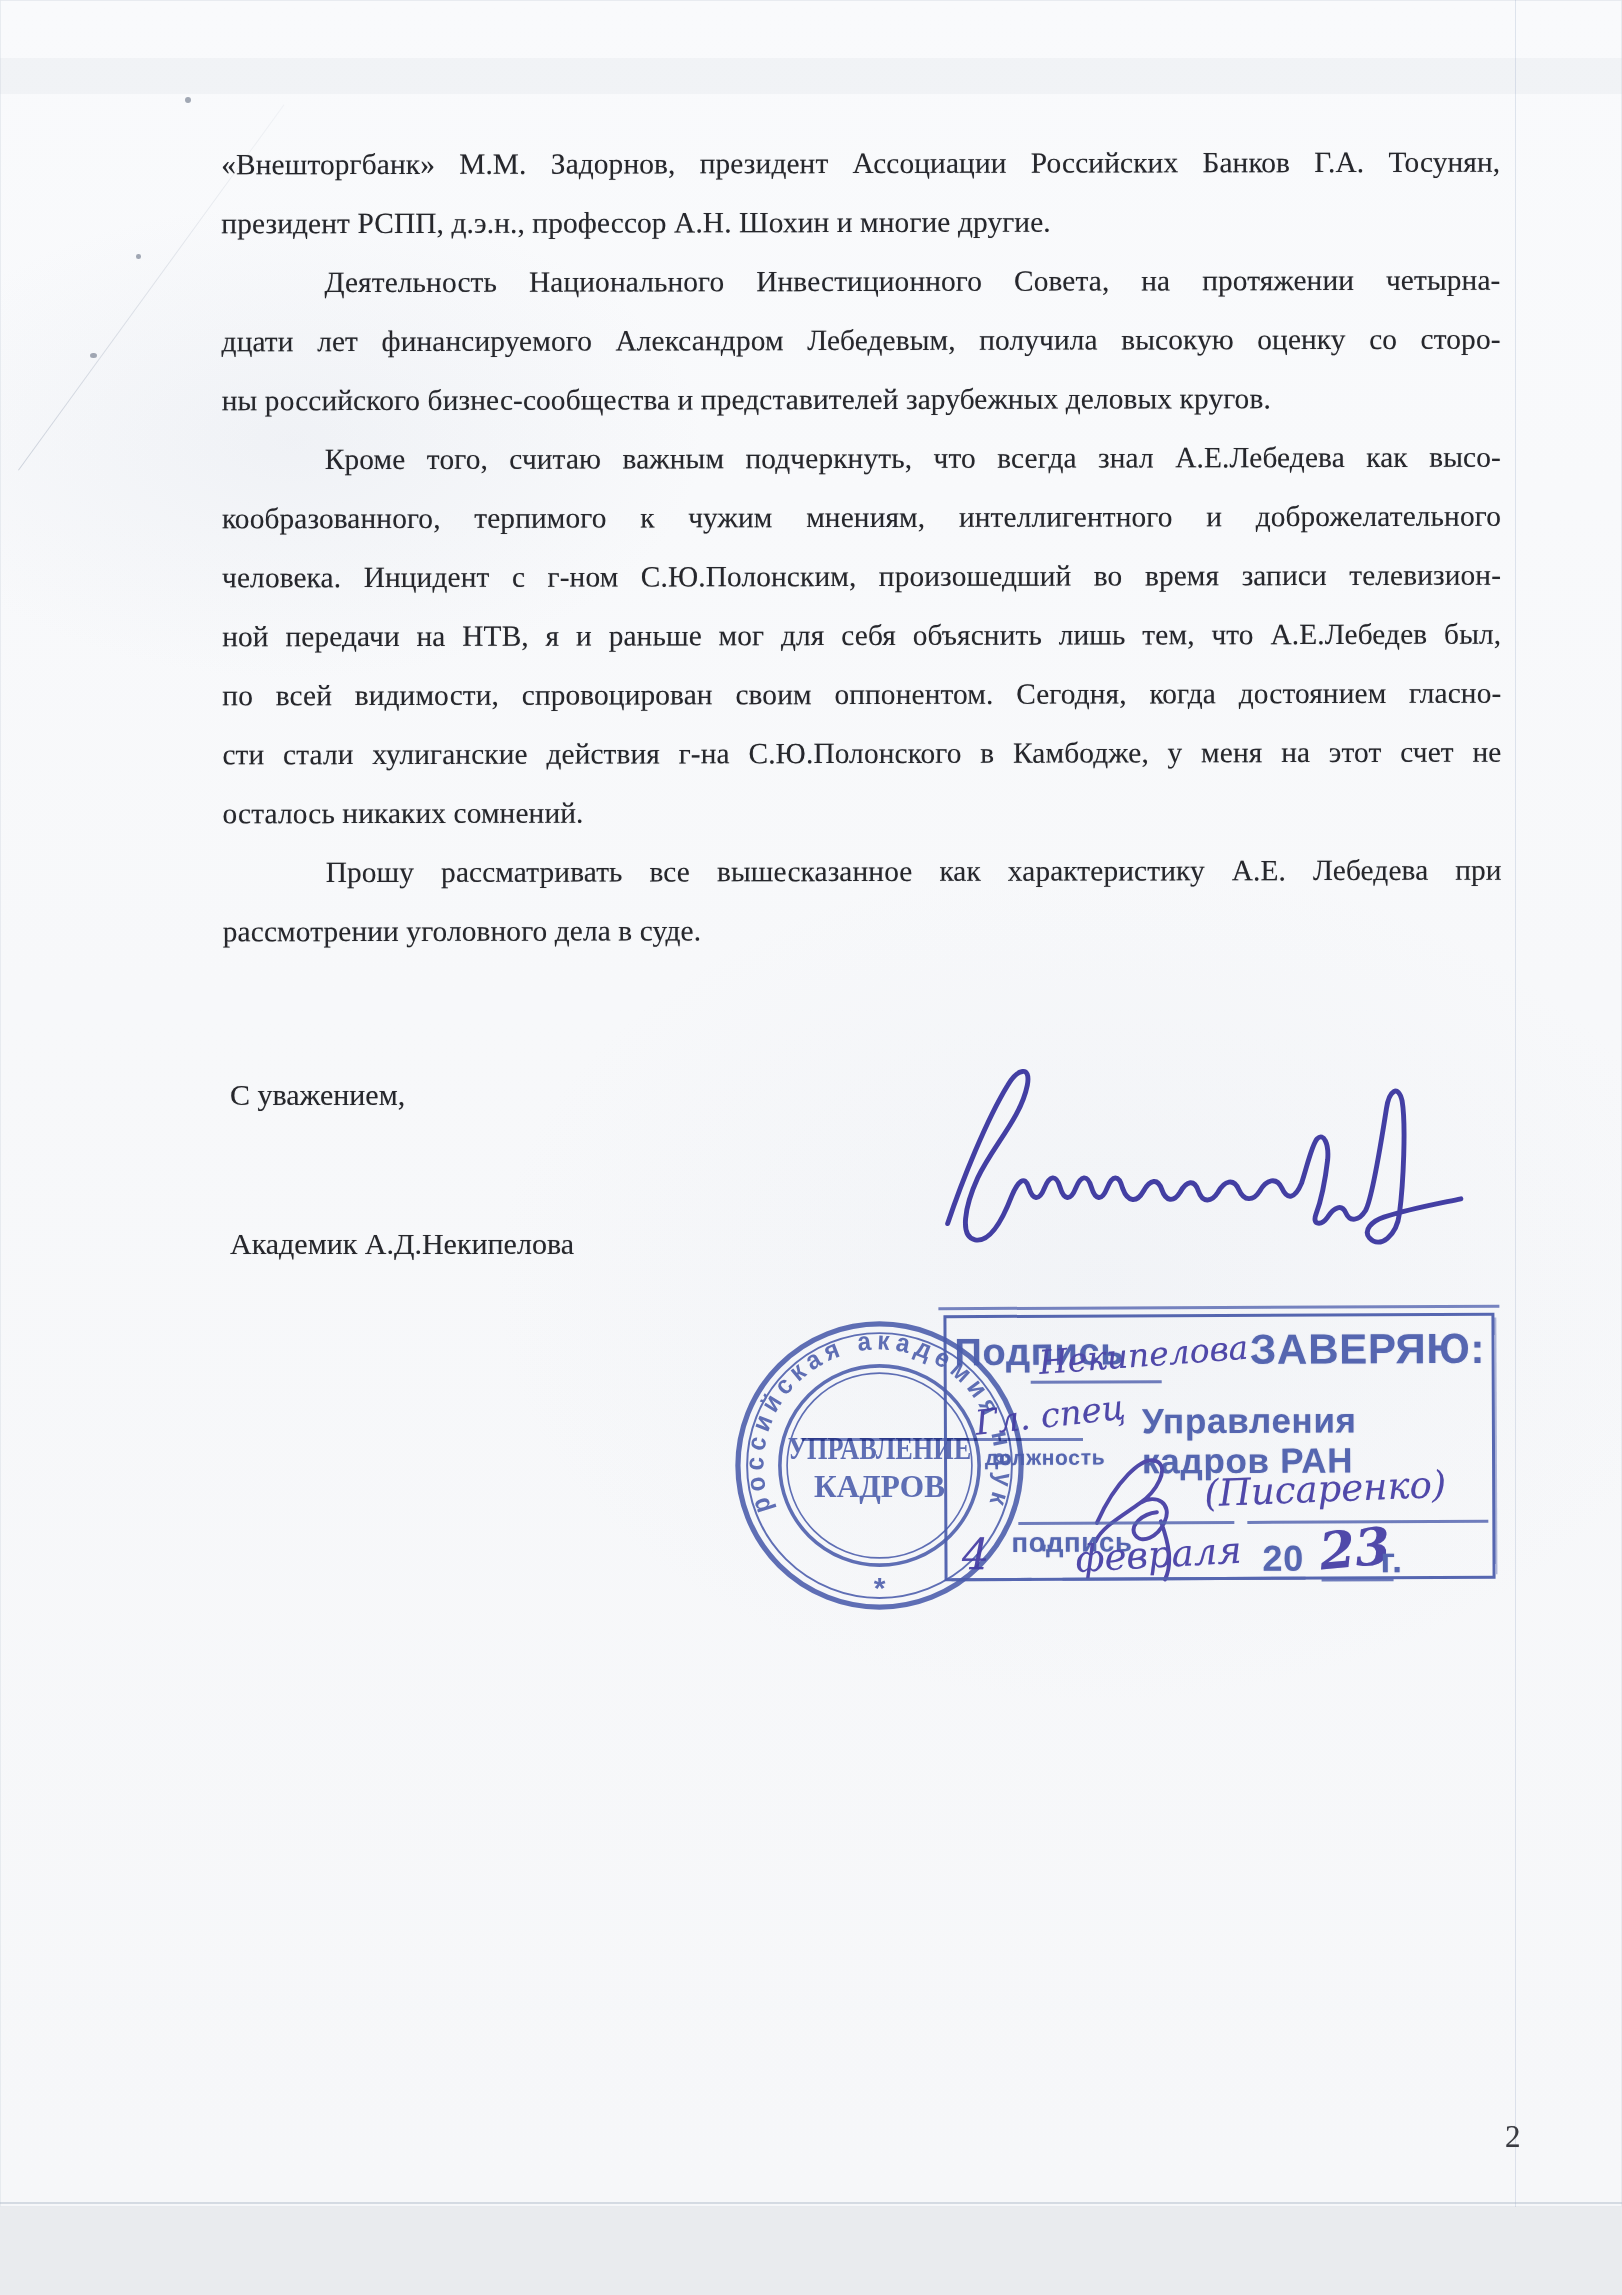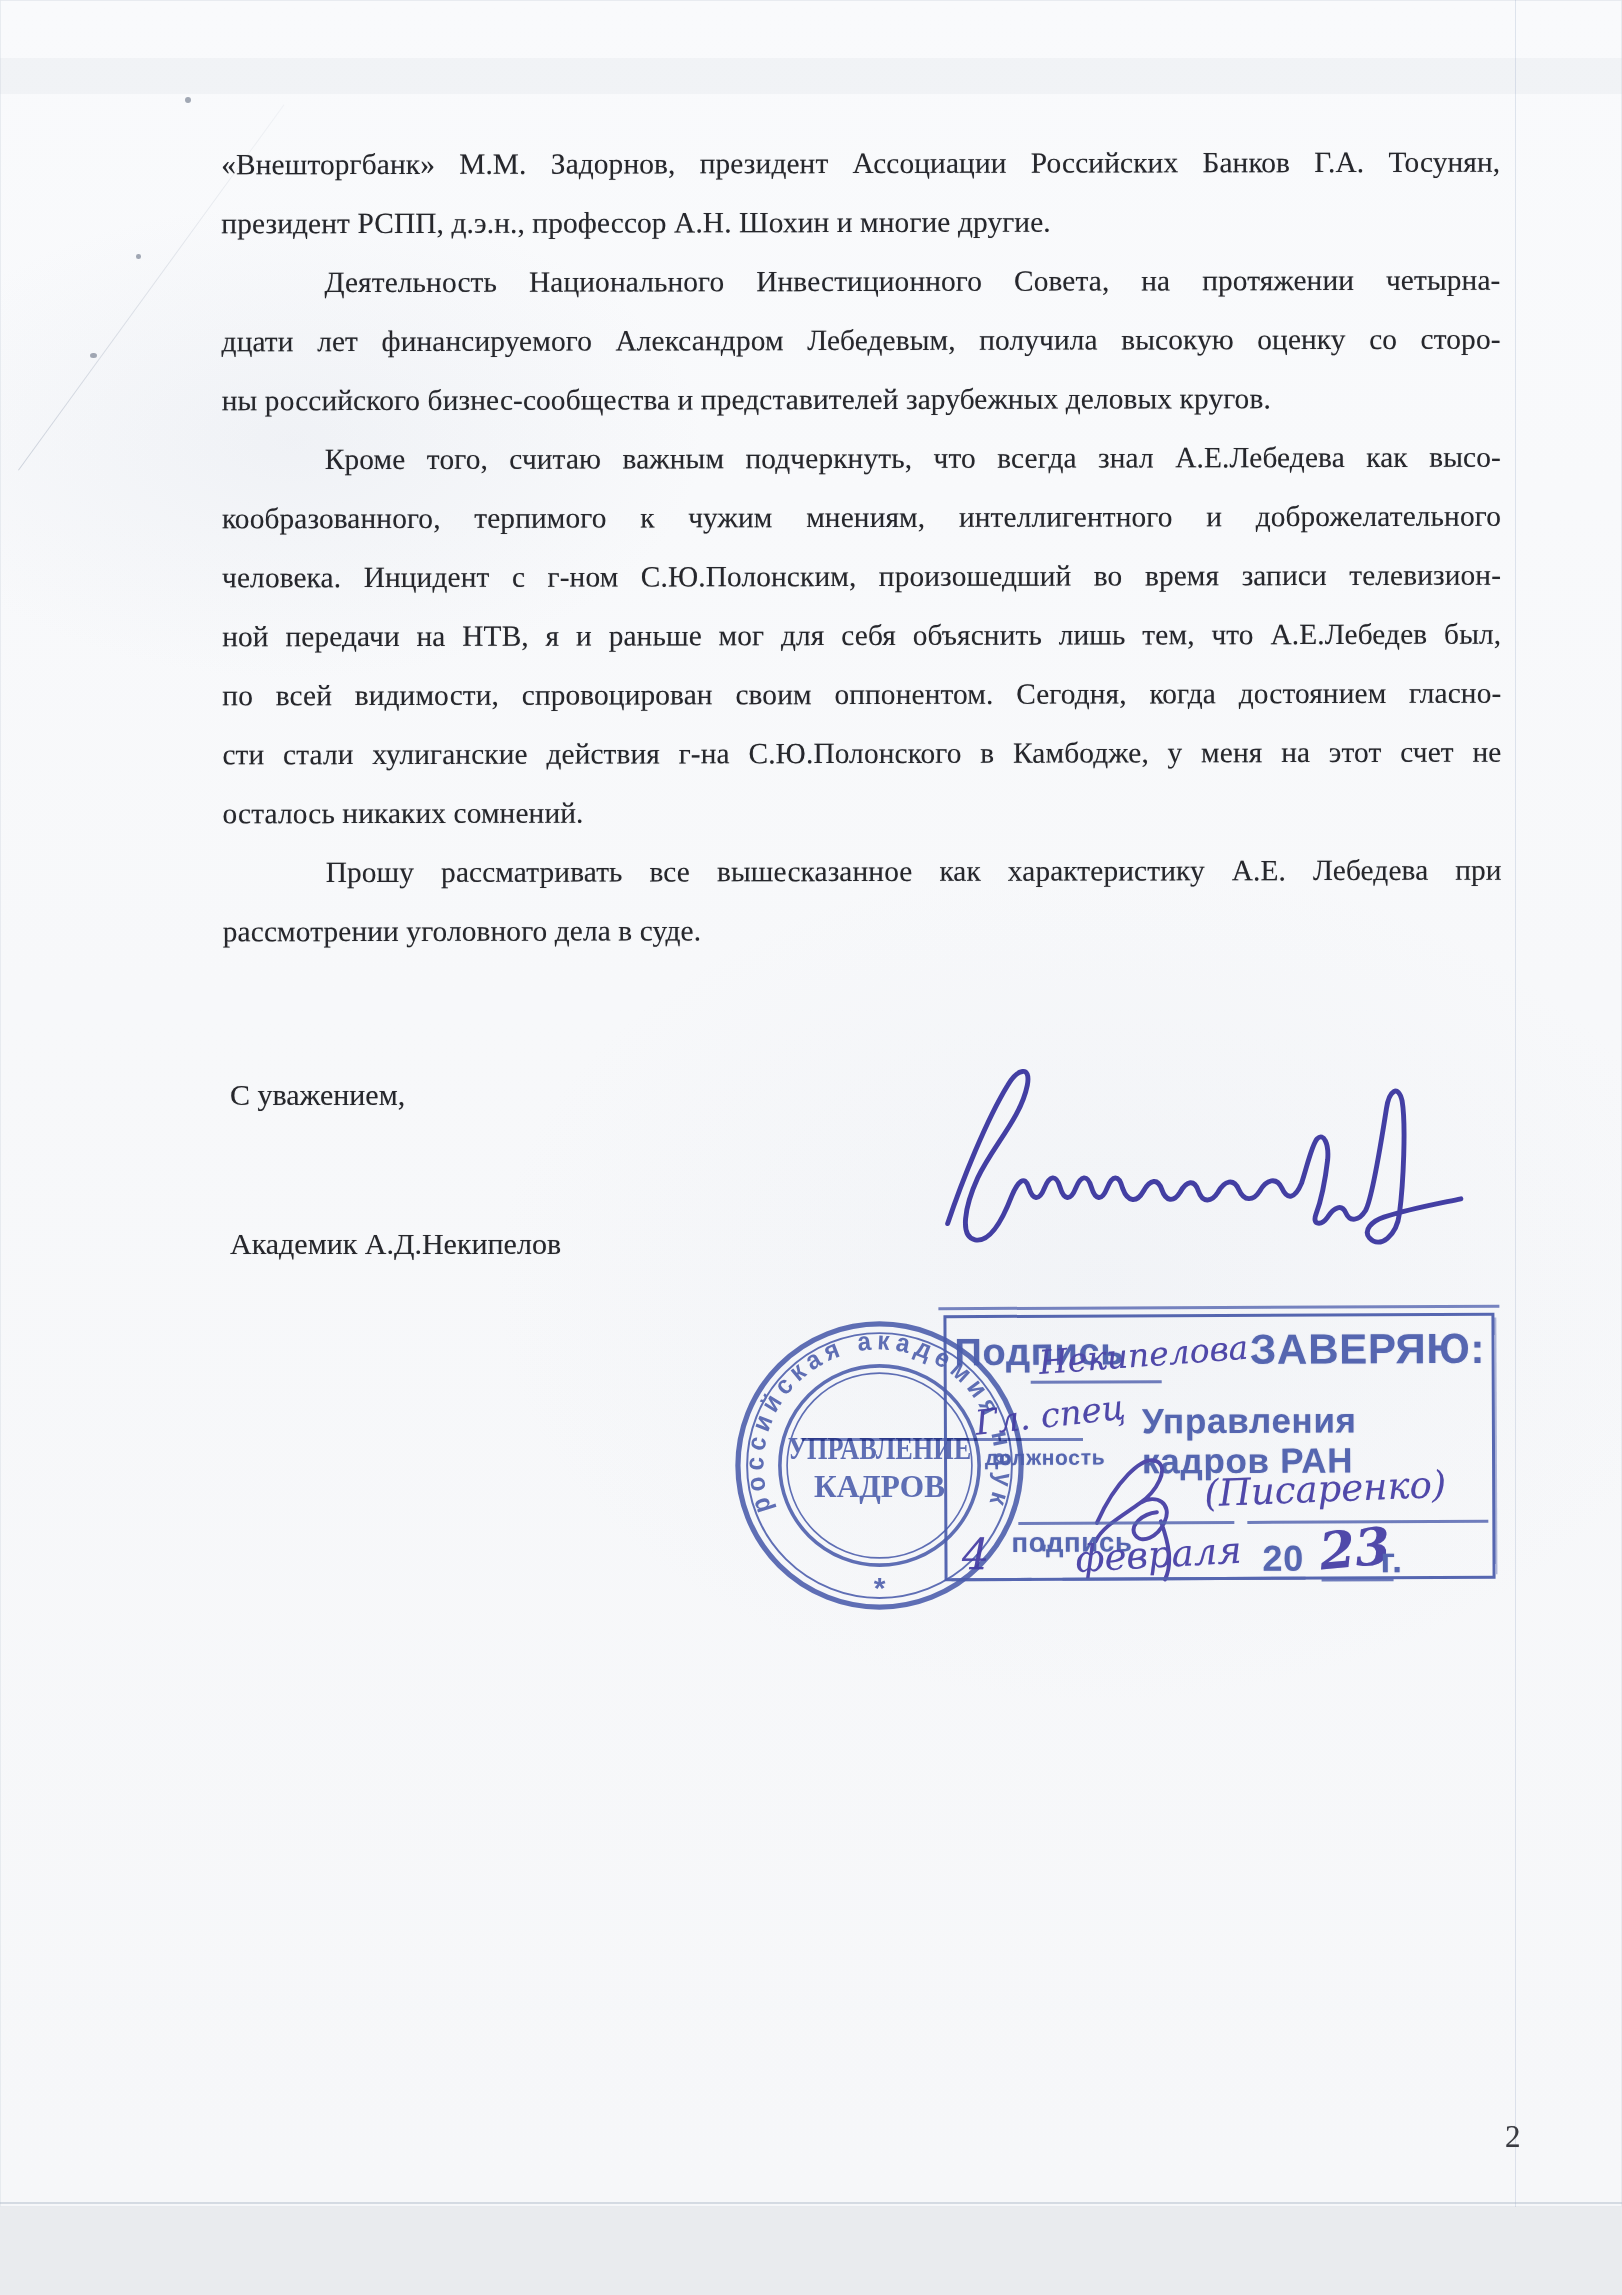--- a/index.html
+++ b/index.html
@@ -116,21 +116,21 @@
     <div class="bl">человека. Инцидент с г-ном С.Ю.Полонским, произошедший во время записи телевизион-</div>
     <div class="bl">ной передачи на НТВ, я и раньше мог для себя объяснить лишь тем, что А.Е.Лебедев был,</div>
     <div class="bl">по всей видимости, спровоцирован своим оппонентом. Сегодня, когда достоянием гласно-</div>
     <div class="bl">сти стали хулиганские действия г-на С.Ю.Полонского в Камбодже, у меня на этот счет не</div>
     <div class="bl endp">осталось никаких сомнений.</div>
     <div class="bl ind">Прошу рассматривать все вышесказанное как характеристику А.Е. Лебедева при</div>
     <div class="bl endp">рассмотрении уголовного дела в суде.</div>
   </div>
 
   <div class="closing" style="top:1075px;text-align:right;">С уважением,</div>
-  <div class="closing" style="top:1224px;">Академик А.Д.Некипелов</div>
+  <div class="closing" style="top:1224px;">Академик А.Д.Некипелова</div>
 
   <svg class="sig-main" viewBox="0 0 880 340" aria-hidden="true">
     <path d="
       M 52 272
       C 74 206, 112 112, 144 60
       C 158 36, 180 28, 174 60
       C 164 110, 122 152, 98 202
       C 78 246, 70 292, 94 297
       C 120 302, 140 256, 150 230
       C 160 206, 170 198, 176 216

